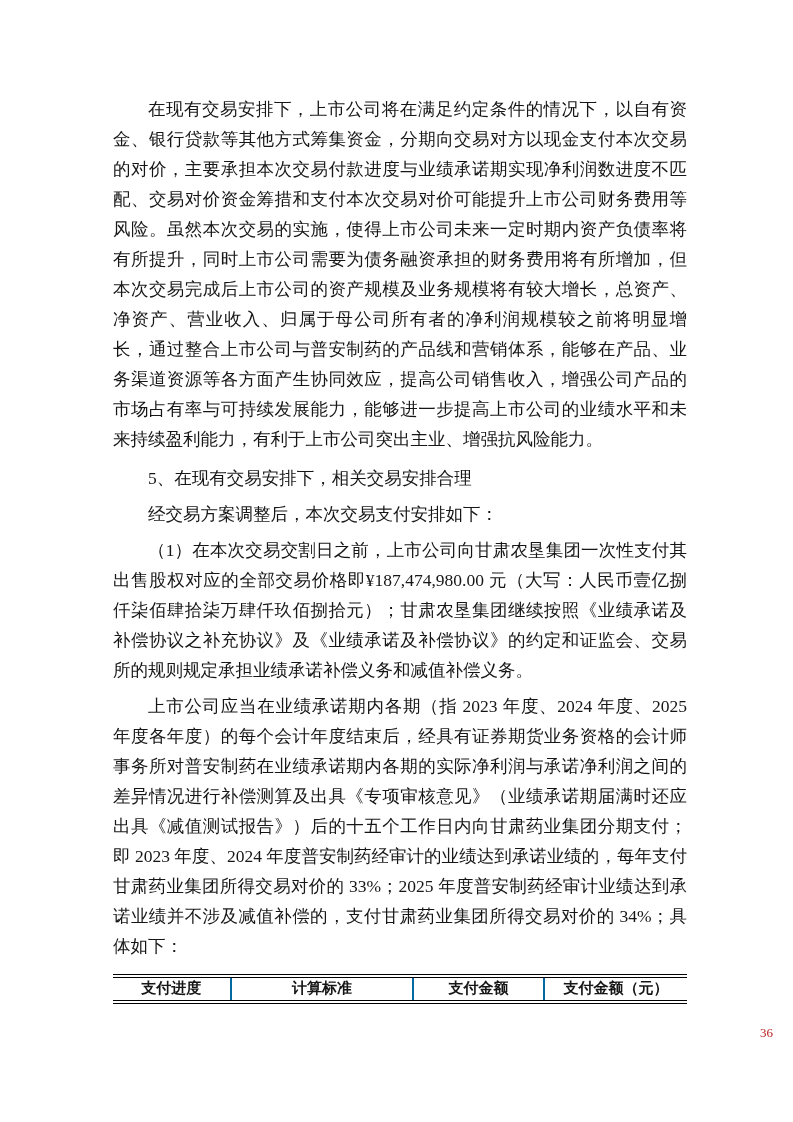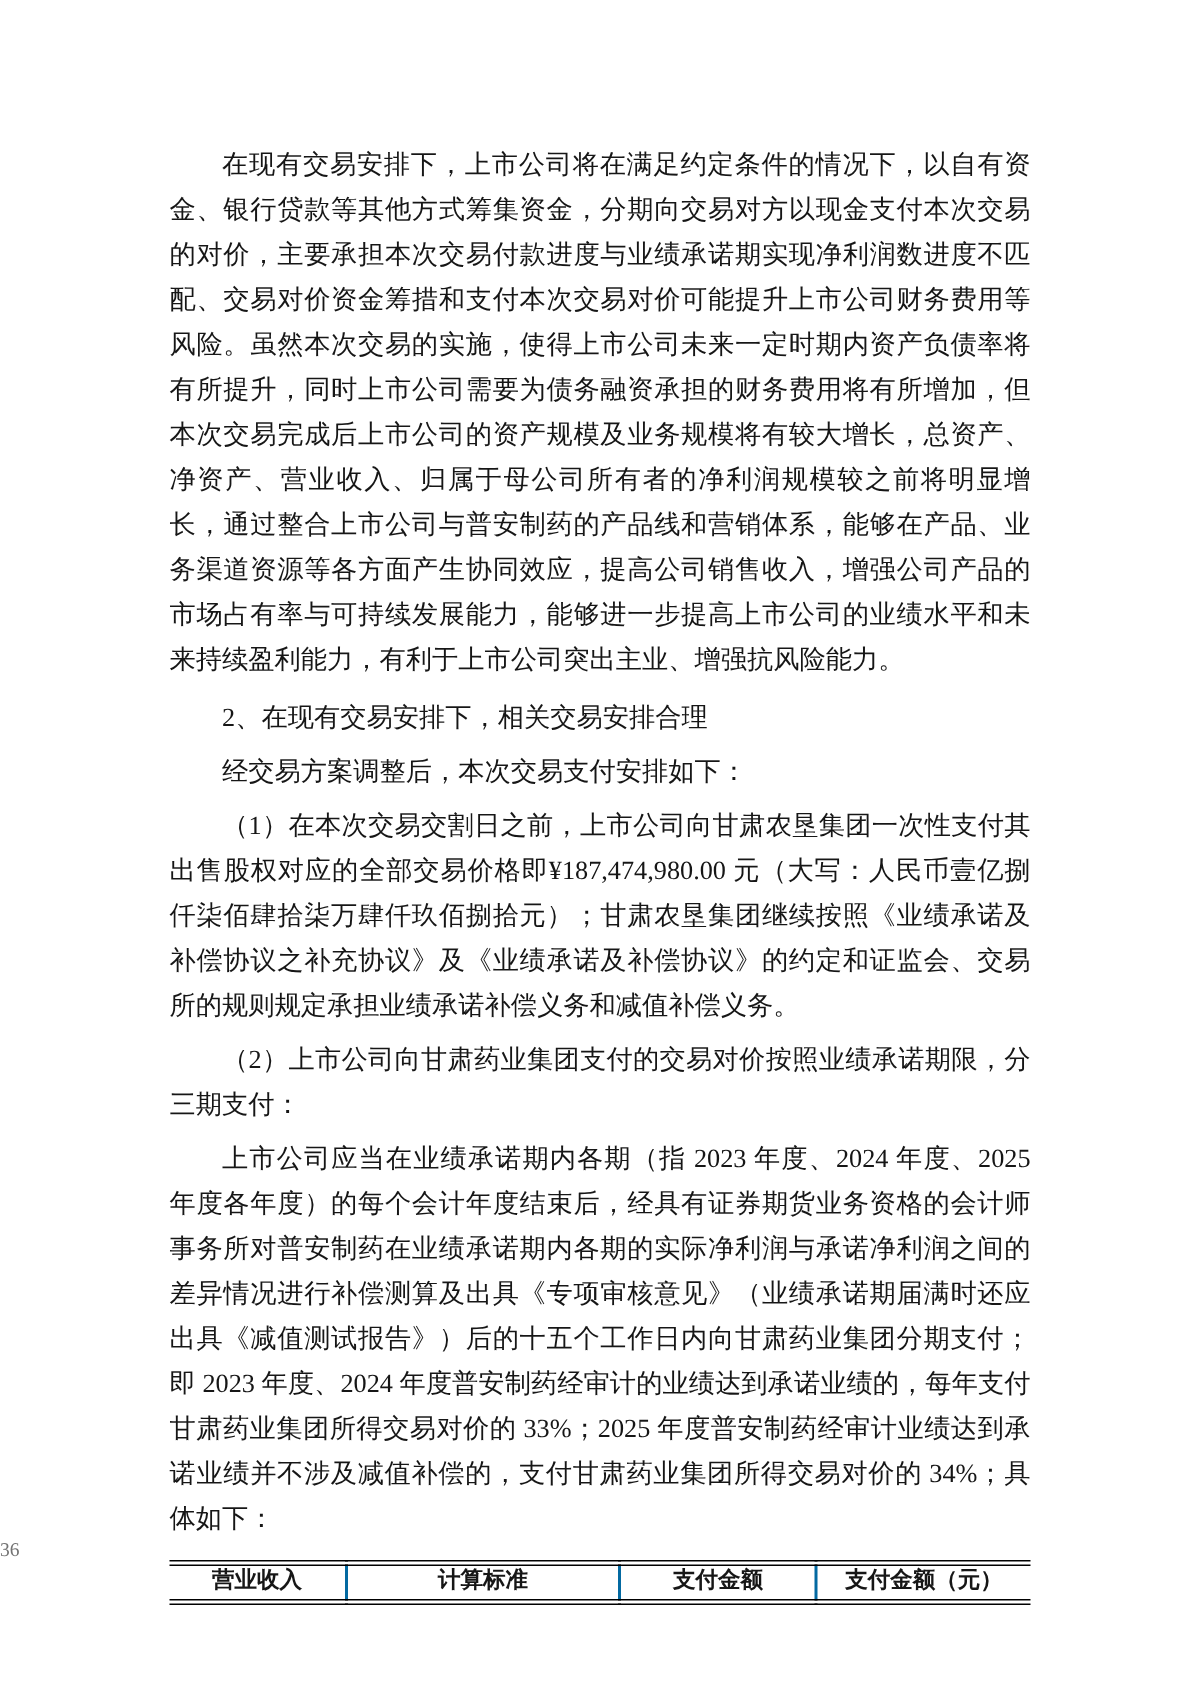--- a/index.html
+++ b/index.html
@@ -50,53 +50,52 @@
     line-height: 17px;
   }
   table.payment th + th {
     border-left: 2px solid #0369a1;
   }
   .page-number {
     position: absolute;
     top: 1025px;
     left: 0;
     width: 100%;
-    text-align: left;
+    text-align: right;
     font-size: 13px;
-    color: #737373;
+    color: #b91c1c;
   }
 </style>
 </head>
 <body>
 
 <div class="page">
   <div class="content">
 
     <p class="para big">在现有交易安排下，上市公司将在满足约定条件的情况下，以自有资金、银行贷款等其他方式筹集资金，分期向交易对方以现金支付本次交易的对价，主要承担本次交易付款进度与业绩承诺期实现净利润数进度不匹配、交易对价资金筹措和支付本次交易对价可能提升上市公司财务费用等风险。虽然本次交易的实施，使得上市公司未来一定时期内资产负债率将有所提升，同时上市公司需要为债务融资承担的财务费用将有所增加，但本次交易完成后上市公司的资产规模及业务规模将有较大增长，总资产、净资产、营业收入、归属于母公司所有者的净利润规模较之前将明显增长，通过整合上市公司与普安制药的产品线和营销体系，能够在产品、业务渠道资源等各方面产生协同效应，提高公司销售收入，增强公司产品的市场占有率与可持续发展能力，能够进一步提高上市公司的业绩水平和未来持续盈利能力，有利于上市公司突出主业、增强抗风险能力。</p>
 
-    <p class="para">2、在现有交易安排下，相关交易安排合理</p>
+    <p class="para">5、在现有交易安排下，相关交易安排合理</p>
 
     <p class="para">经交易方案调整后，本次交易支付安排如下：</p>
 
     <p class="para">（1）在本次交易交割日之前，上市公司向甘肃农垦集团一次性支付其出售股权对应的全部交易价格即¥187,474,980.00 元（大写：人民币壹亿捌仟柒佰肆拾柒万肆仟玖佰捌拾元）；甘肃农垦集团继续按照《业绩承诺及补偿协议之补充协议》及《业绩承诺及补偿协议》的约定和证监会、交易所的规则规定承担业绩承诺补偿义务和减值补偿义务。</p>
 
-    <p class="para">（2）上市公司向甘肃药业集团支付的交易对价按照业绩承诺期限，分三期支付：</p>
 
     <p class="para">上市公司应当在业绩承诺期内各期（指 2023 年度、2024 年度、2025 年度各年度）的每个会计年度结束后，经具有证券期货业务资格的会计师事务所对普安制药在业绩承诺期内各期的实际净利润与承诺净利润之间的差异情况进行补偿测算及出具《专项审核意见》（业绩承诺期届满时还应出具《减值测试报告》）后的十五个工作日内向甘肃药业集团分期支付；即 2023 年度、2024 年度普安制药经审计的业绩达到承诺业绩的，每年支付甘肃药业集团所得交易对价的 33%；2025 年度普安制药经审计业绩达到承诺业绩并不涉及减值补偿的，支付甘肃药业集团所得交易对价的 34%；具体如下：</p>
 
     <table class="payment">
       <colgroup>
         <col style="width:20.5%">
         <col style="width:31.8%">
         <col style="width:22.8%">
         <col style="width:24.9%">
       </colgroup>
       <tbody>
           <tr>
-        <th>营业收入</th>
+        <th>支付进度</th>
         <th>计算标准</th>
         <th>支付金额</th>
         <th>支付金额（元）</th>
       </tr>
     </tbody>
       </table>
 
   </div>
 
   <div class="page-number">36</div>

